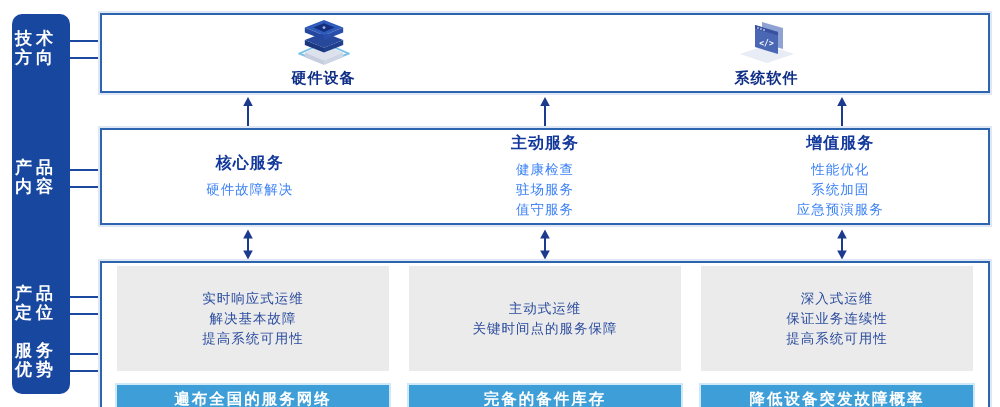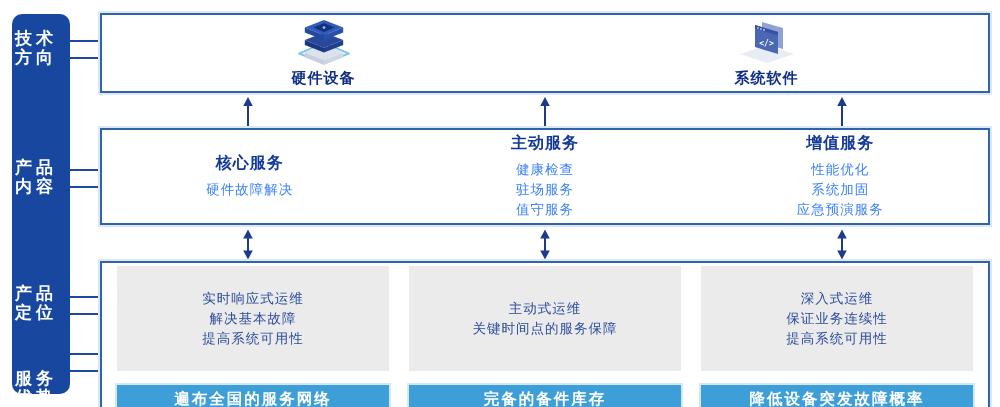--- a/index.html
+++ b/index.html
@@ -11,21 +11,21 @@
   .sidebar{
     position:absolute;left:12px;top:14px;width:58px;height:380px;
     background:#17479E;border-radius:10px;
   }
   .side-label{
     position:absolute;left:0;width:100%;text-align:left;color:#fff;
     font-size:17px;font-weight:bold;line-height:19px;letter-spacing:4px;padding-left:3px;
     box-sizing:border-box;
   }
   .side-label.l1{top:15px;} .side-label.l2{top:144px;}
-  .side-label.l3{top:270px;} .side-label.l4{top:327px;margin-top:28px;}
+  .side-label.l3{top:270px;} .side-label.l4{top:327px;}
   .conn{position:absolute;left:68px;width:34px;height:2px;background:#1A4AA0;}
   
   .box{
     position:absolute;left:100px;width:890px;background:#ffffff;
     border:2px solid #2E63AE;box-sizing:border-box;box-shadow:0 0 0 2px #dde7f6;
     display:flex;
   }
   .box1{top:13px;height:80px;}
   .box2{top:128px;height:97px;}
   .box3{top:261px;height:164px;padding:3px 15px 9px 15px;gap:20px;}

